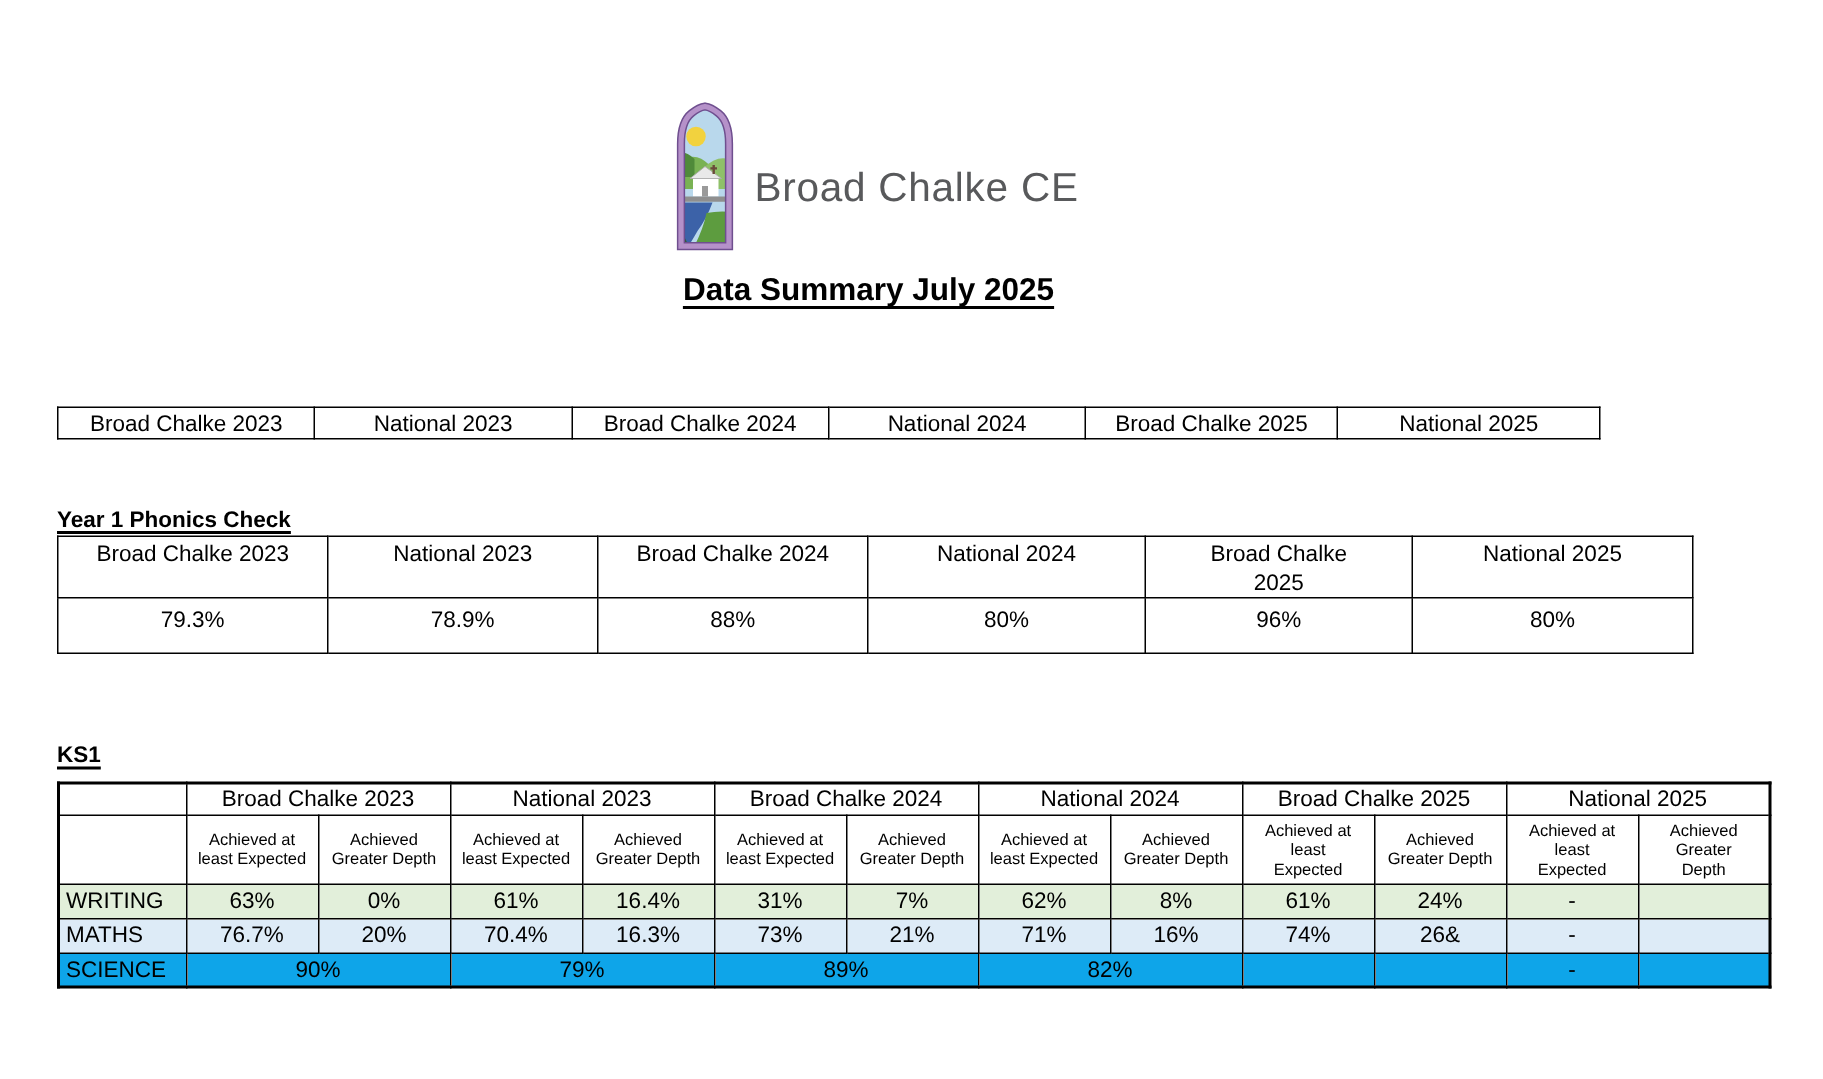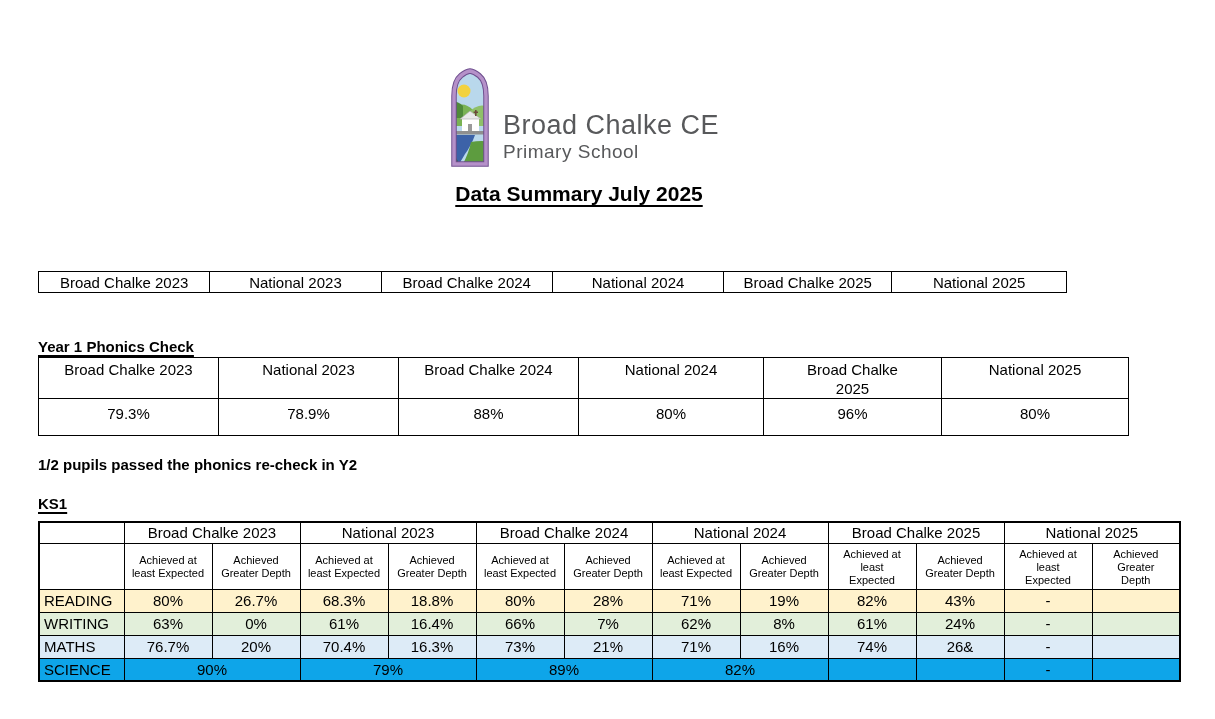--- a/index.html
+++ b/index.html
@@ -69,21 +69,20 @@
         <circle cx="23" cy="72" r="2" fill="#2f4f8f"></circle>
         <path d="M7 69 L28 69 Q24 80 18 88 Q14 95 12 98 L7 98 Z" fill="#3c62a8"></path>
         <path d="M24 76 Q34 74 46 76 L46 98 L16 98 Q22 86 24 76 Z" fill="#5d9c3f"></path>
         <path d="M7 88 Q10 93 12 98 L7 98 Z" fill="#2e5e2e"></path>
       </g>
       <path d="M7 98 L7 30 Q7 15 14 9.5 Q19 5.5 23 5 Q27 5.5 32 9.5 Q39 15 39 30 L39 98 Z" fill="none" stroke="#6f4f8f" stroke-width="5.5"></path>
       <path d="M7 98 L7 30 Q7 15 14 9.5 Q19 5.5 23 5 Q27 5.5 32 9.5 Q39 15 39 30 L39 98 Z" fill="none" stroke="#b591c9" stroke-width="3.5"></path>
     </svg>
     <div class="logo-text">
       <div class="logo-name">Broad Chalke CE</div>
-      <div class="logo-sub">Primary School</div>
     </div>
   </div>
 
   <div class="title-wrap">
     <span class="title">Data Summary July 2025</span>
   </div>
 
   <table class="eyfs-table">
     <colgroup>
         <col style="width:171.3px">
@@ -129,21 +128,20 @@
       <td>79.3%</td>
       <td>78.9%</td>
       <td>88%</td>
       <td>80%</td>
       <td>96%</td>
       <td>80%</td>
     </tr>
   </tbody>
     </table>
 
-  <div class="plain-note" style="top:456px">1/2 pupils passed the phonics re-check in Y2</div>
 
   <div class="sec-head" style="top:495px">KS1</div>
   <table class="ks1-table">
     <colgroup>
       <col style="width:85px">
       <col style="width:88px">
         <col style="width:88px">
         <col style="width:88px">
         <col style="width:88px">
       <col style="width:88px">
@@ -188,42 +186,27 @@
 Expected</td>
       <td>Achieved
 Greater Depth</td>
       <td>Achieved at
 least
 Expected</td>
       <td>Achieved
 Greater
 Depth</td>
     </tr>
-    <tr class="drow" style="background-color: rgb(255, 242, 204);">
-      <td class="lbl">READING</td>
-      <td>80%</td>
-      <td>26.7%</td>
-      <td>68.3%</td>
-      <td>18.8%</td>
-      <td>80%</td>
-      <td>28%</td>
-      <td>71%</td>
-      <td>19%</td>
-      <td>82%</td>
-      <td>43%</td>
-      <td>-</td>
-      <td></td>
-    </tr>
     <tr class="drow" style="background-color: rgb(226, 239, 218);">
       <td class="lbl">WRITING</td>
       <td>63%</td>
       <td>0%</td>
       <td>61%</td>
       <td>16.4%</td>
-      <td>66%</td>
+      <td>31%</td>
       <td>7%</td>
       <td>62%</td>
       <td>8%</td>
       <td>61%</td>
       <td>24%</td>
       <td>-</td>
       <td></td>
     </tr>
     <tr class="drow" style="background-color: rgb(221, 235, 247);">
       <td class="lbl">MATHS</td>

